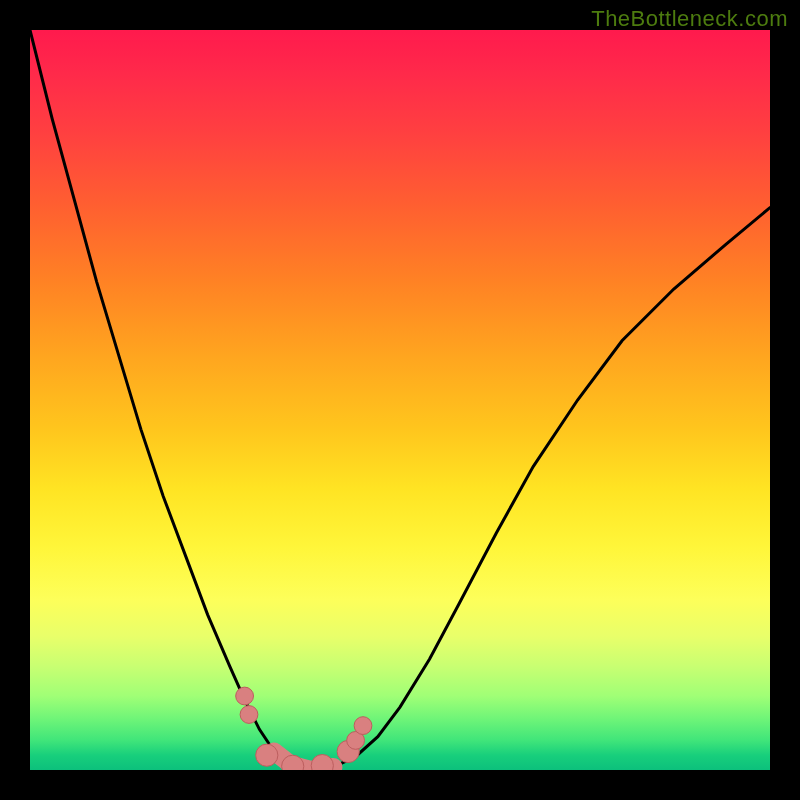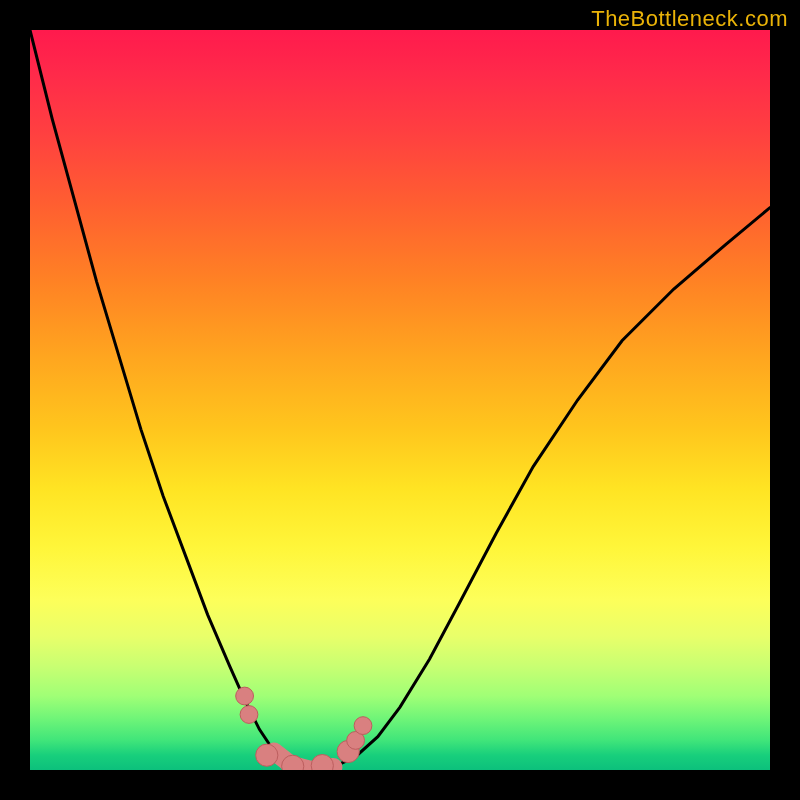--- a/index.html
+++ b/index.html
@@ -41,21 +41,21 @@
       #70f578 93%,
       #40e57a 96%,
       #18cf7c 98%,
       #0cc07c 100%
     );
   }
   .watermark {
     position: absolute;
     top: 6px;
     right: 12px;
-    color: #eab308;
+    color: #4d7c0f;
     font-size: 22px;
     letter-spacing: 0.5px;
     font-weight: 400;
   }
   svg.curve {
     position: absolute;
     left: 0; top: 0;
     width: 740px; height: 740px;
   }
 </style>

